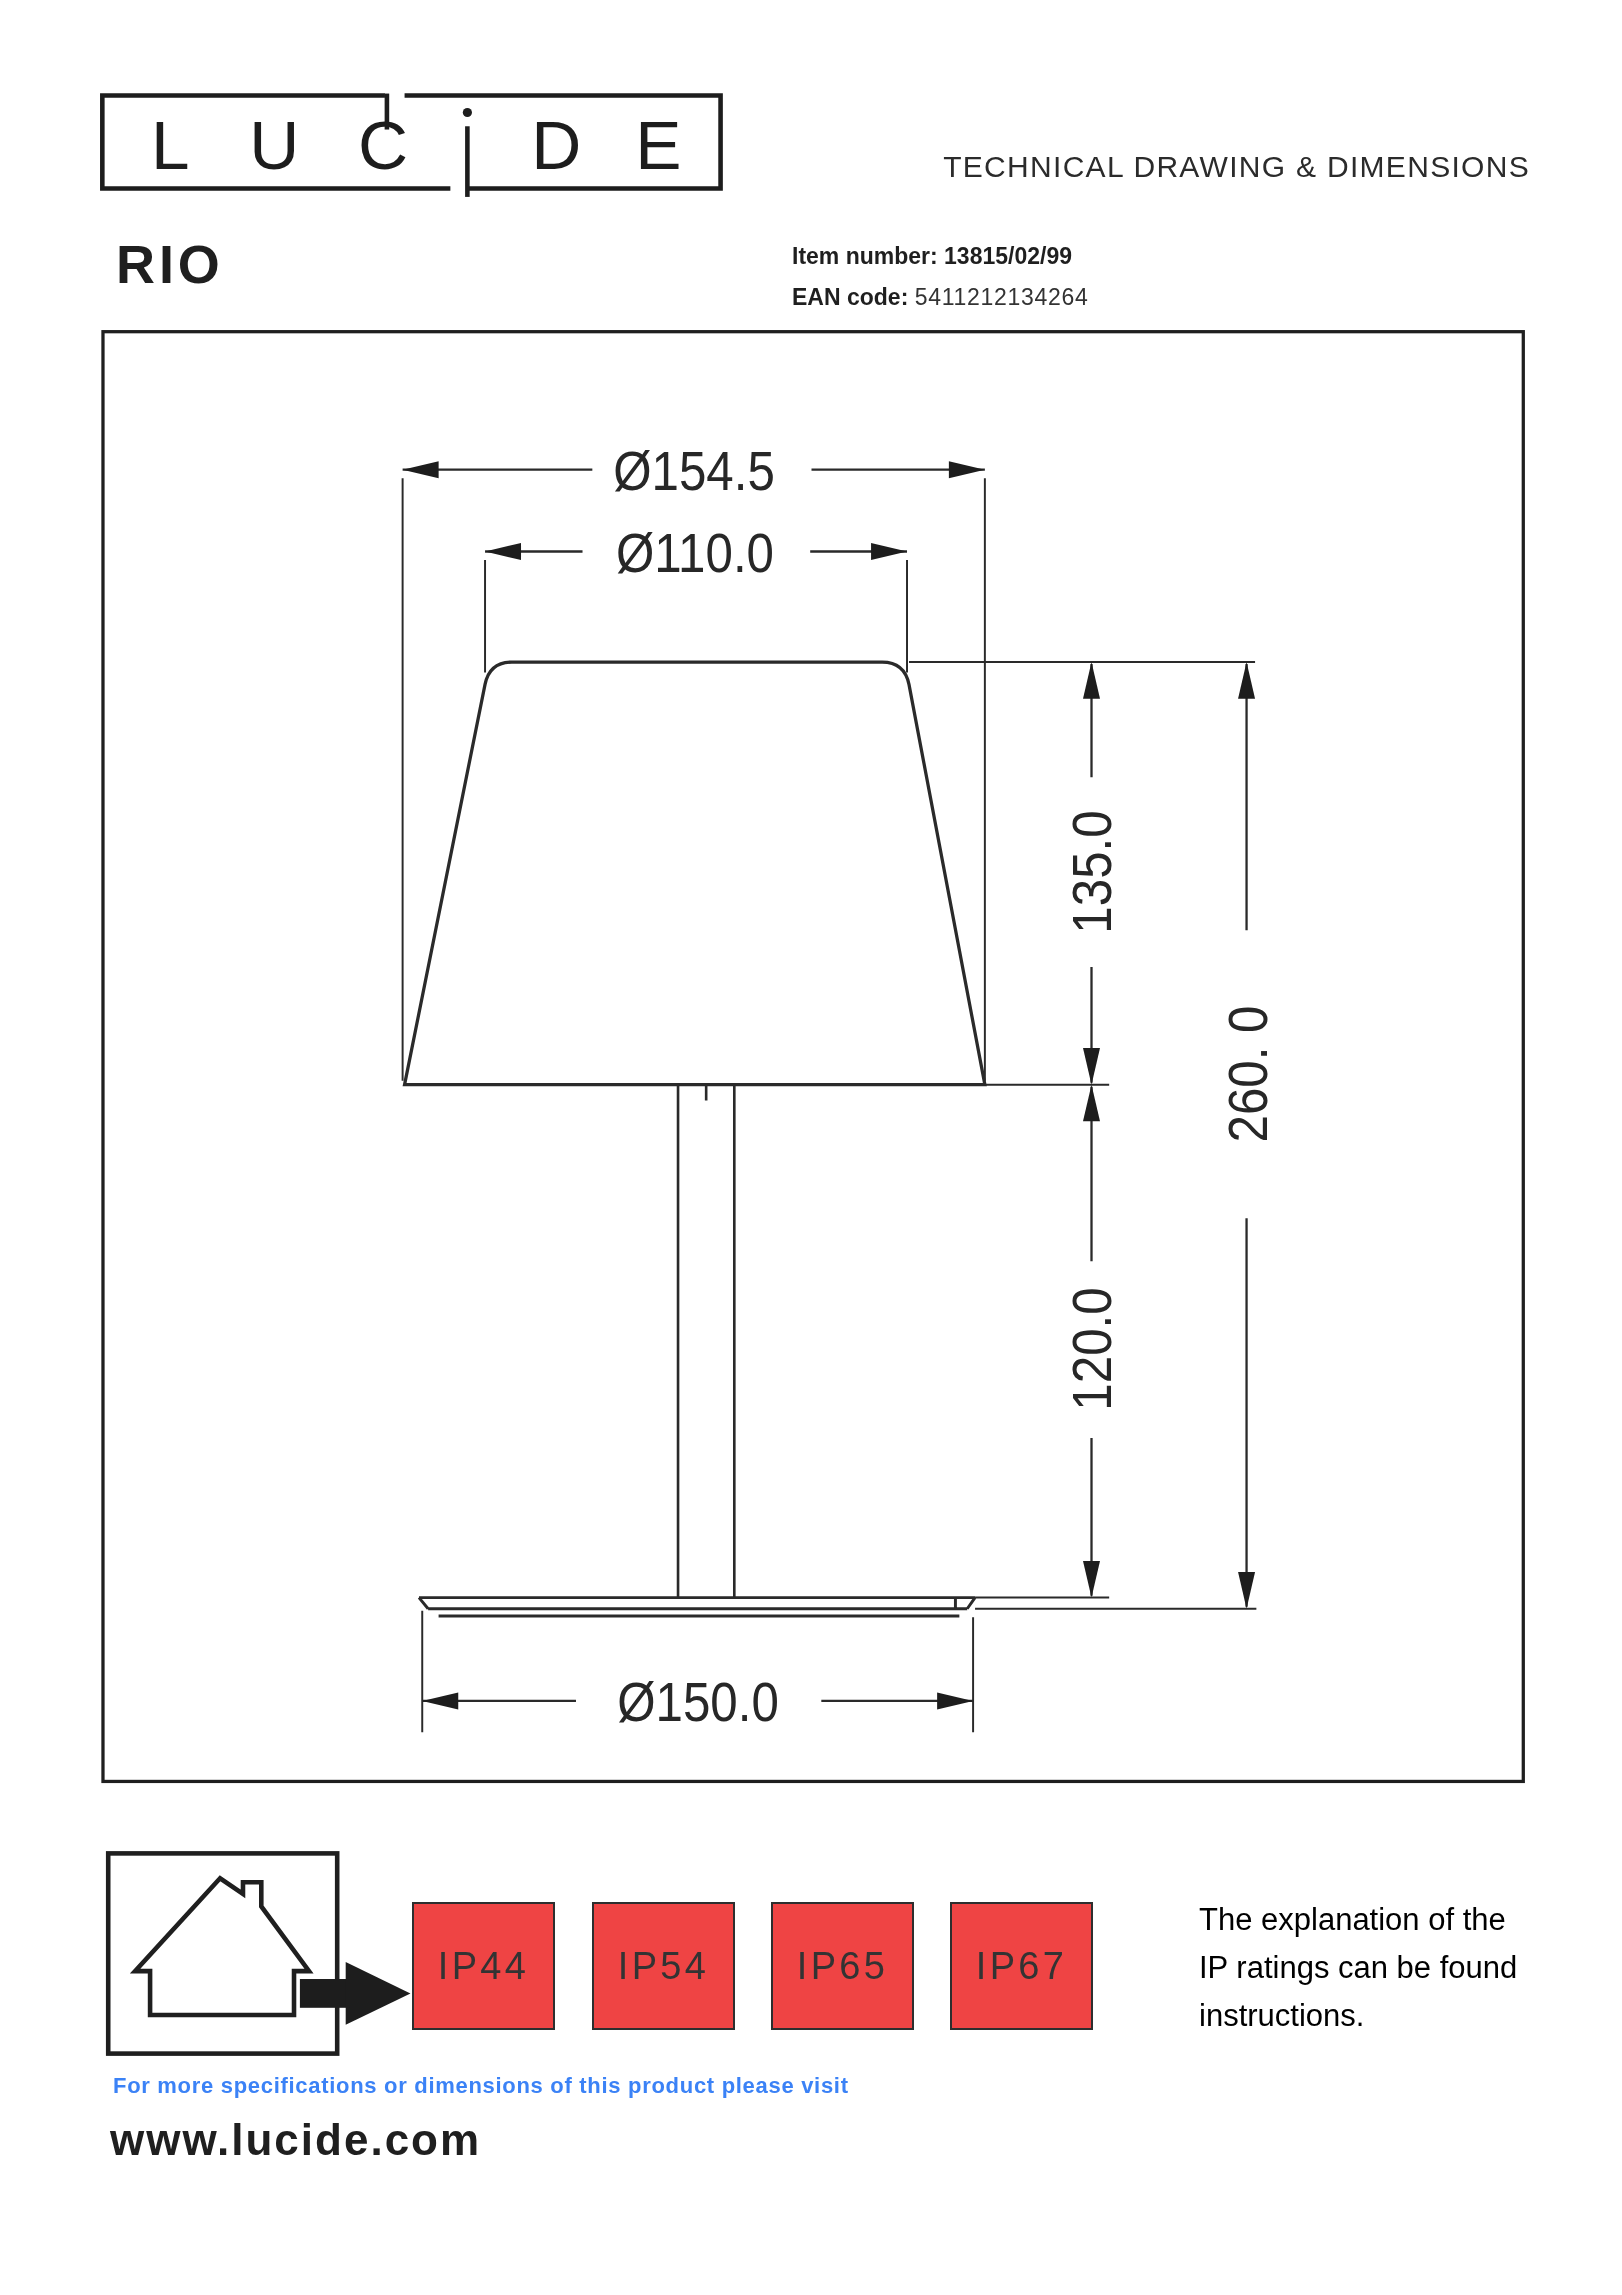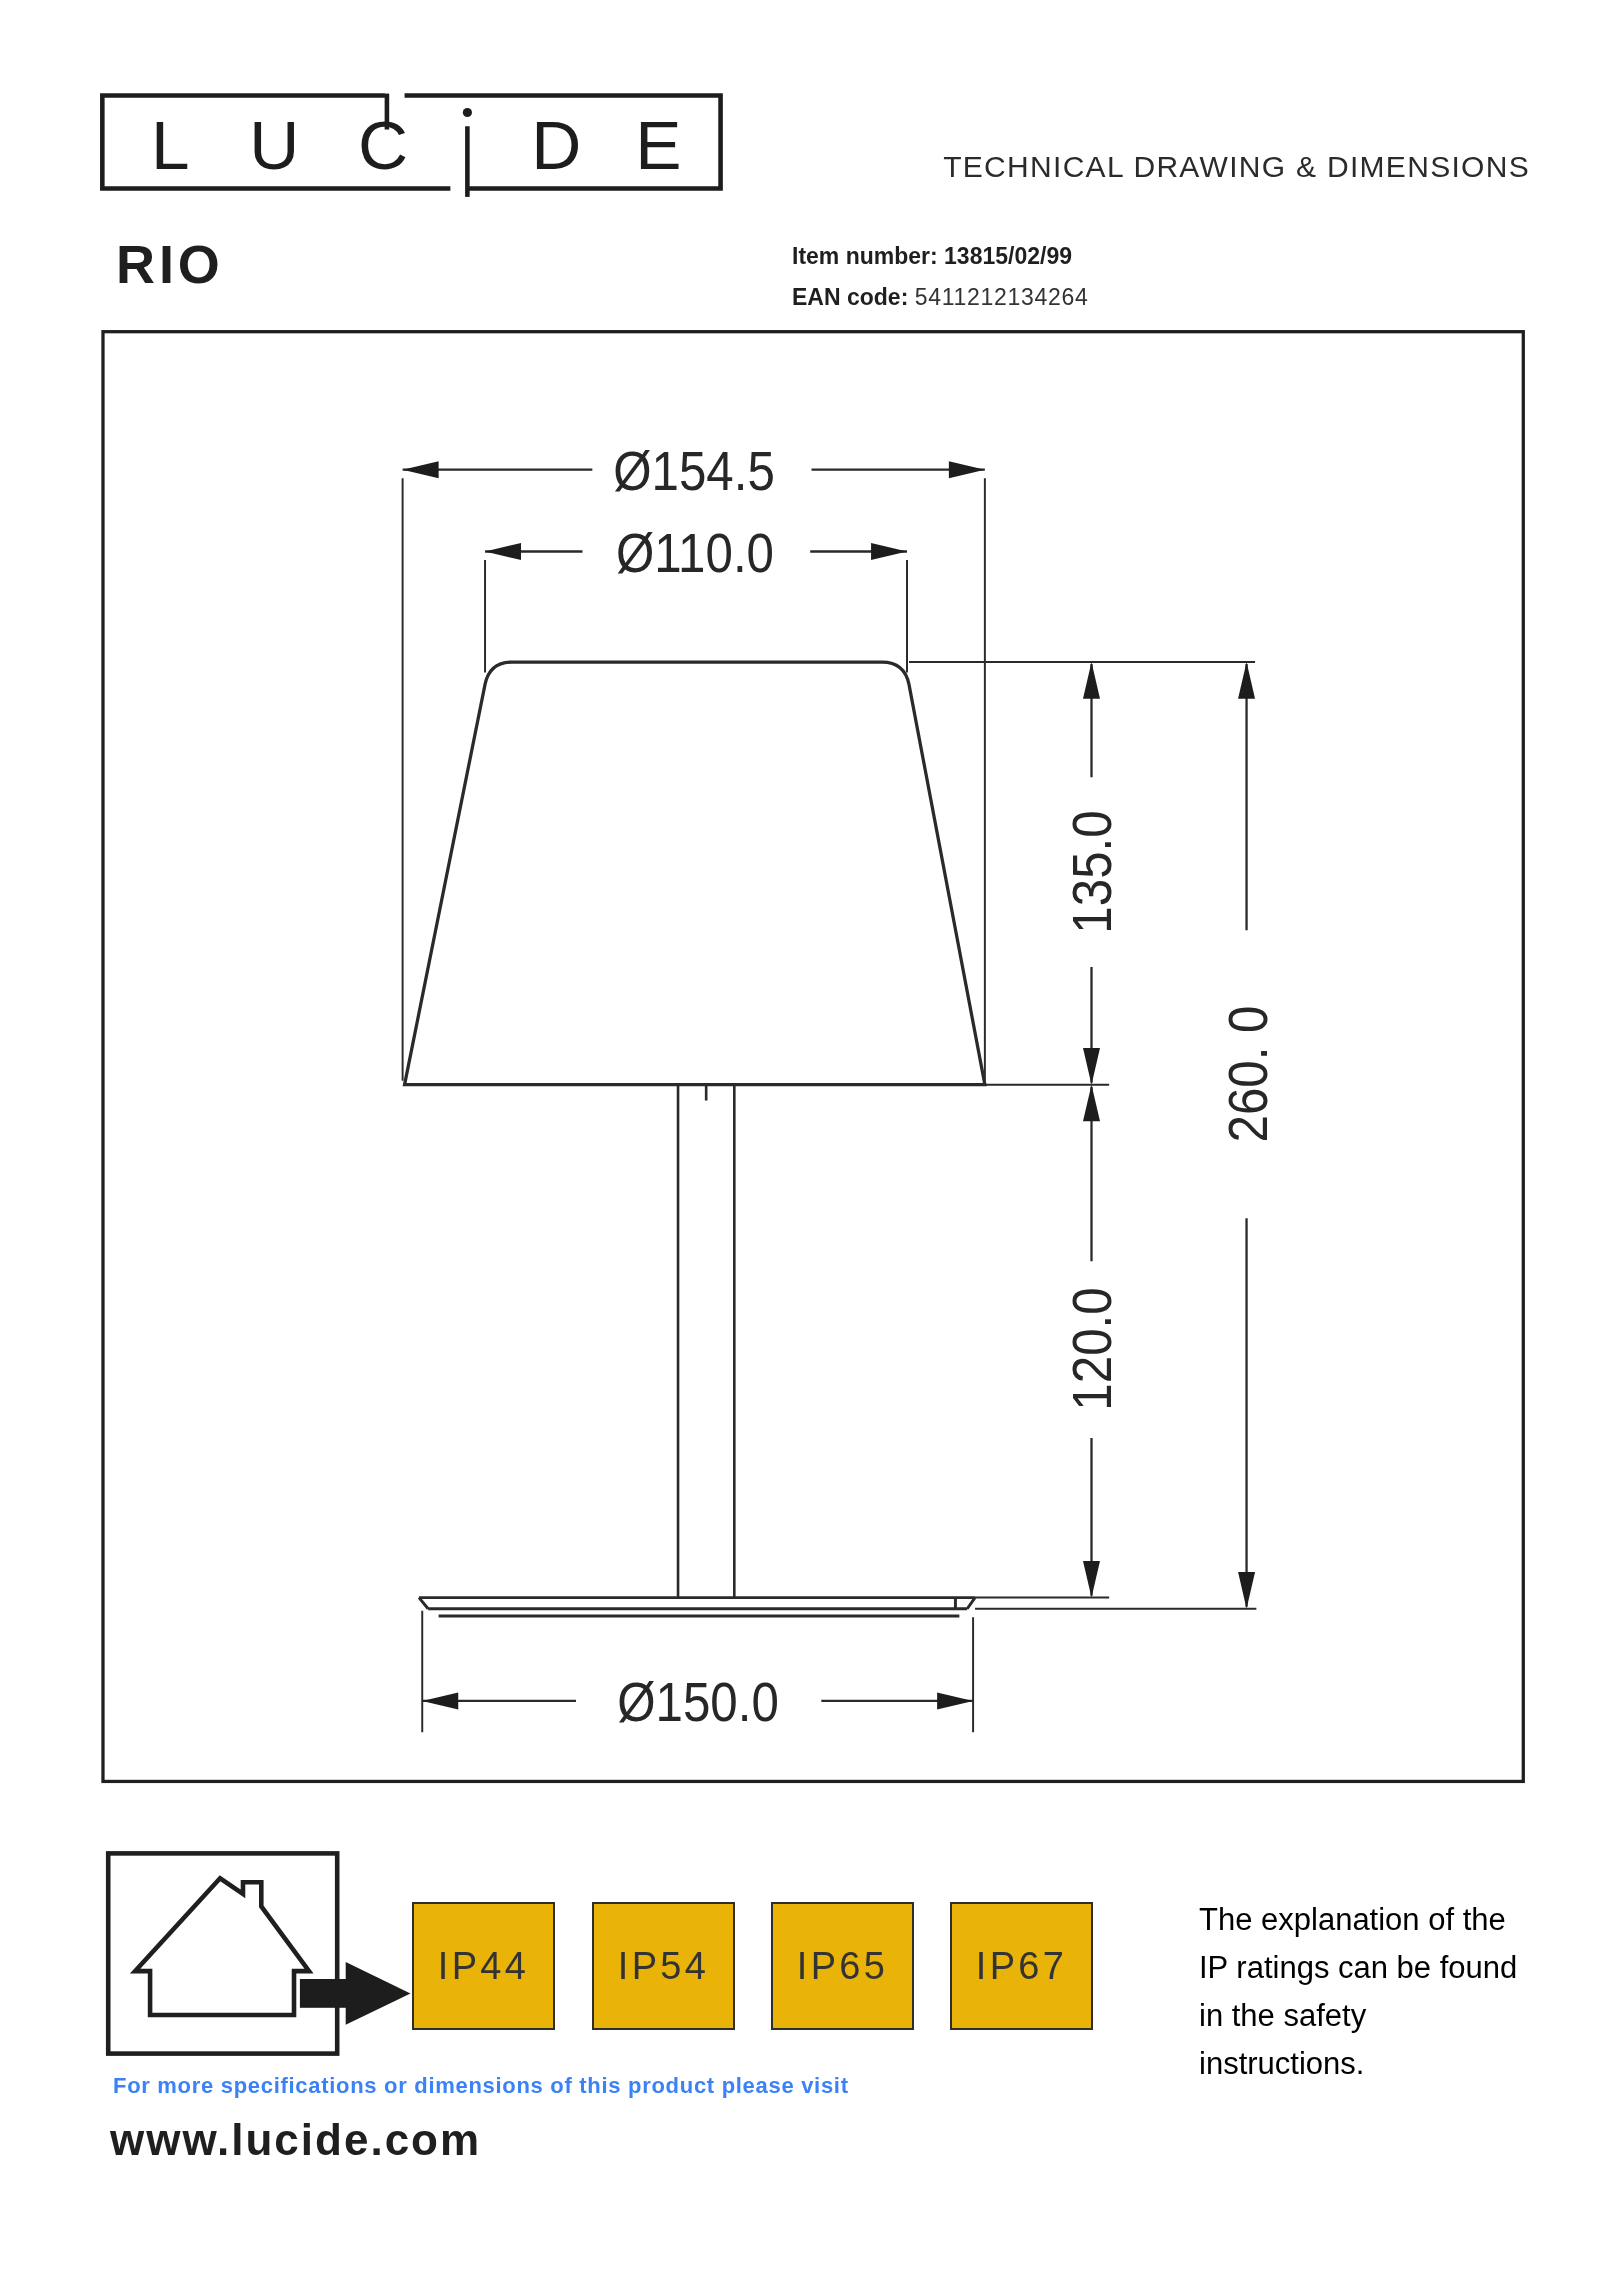--- a/index.html
+++ b/index.html
@@ -35,21 +35,21 @@
   
   .dim{
     font-size:56px;font-weight:500;color:#272727;
     white-space:nowrap;
     transform:translate(-50%,-50%) scaleX(0.88);
   }
   .dim.rot{transform:translate(-50%,-50%) rotate(-90deg) scaleX(0.88);}
   
   .ip-box{
     width:139px;height:124px;
-    border:2.6px solid #2e2e2e;background:#eab308;
+    border:2.6px solid #2e2e2e;background:#ef4444;
     display:flex;align-items:center;justify-content:center;
     font-size:38px;font-weight:400;letter-spacing:3.3px;color:#333;
   }
   
   .note{
     top:1896px;left:1199px;
     font-size:31px;font-weight:300;line-height:48px;color:#000000;
   }
   
   .footer-line1{
@@ -166,21 +166,20 @@
   <div class="abs dim" style="top:1701px;left:698px">Ø150.0</div>
 
   <div class="abs ip-box" style="top:1902px;left:412px">IP44</div>
   <div class="abs ip-box" style="top:1902px;left:592px">IP54</div>
   <div class="abs ip-box" style="top:1902px;left:771px">IP65</div>
   <div class="abs ip-box" style="top:1902px;left:950px">IP67</div>
 
   <div class="abs note">
     <div>The explanation of the</div>
     <div>IP ratings can be found</div>
-    <div>in the safety</div>
     <div>instructions.</div>
   </div>
 
   <div class="abs footer-line1">For more specifications or dimensions of this product please visit</div>
   <div class="abs footer-line2">www.lucide.com</div>
 
 </div>
 
 
 </body></html>

